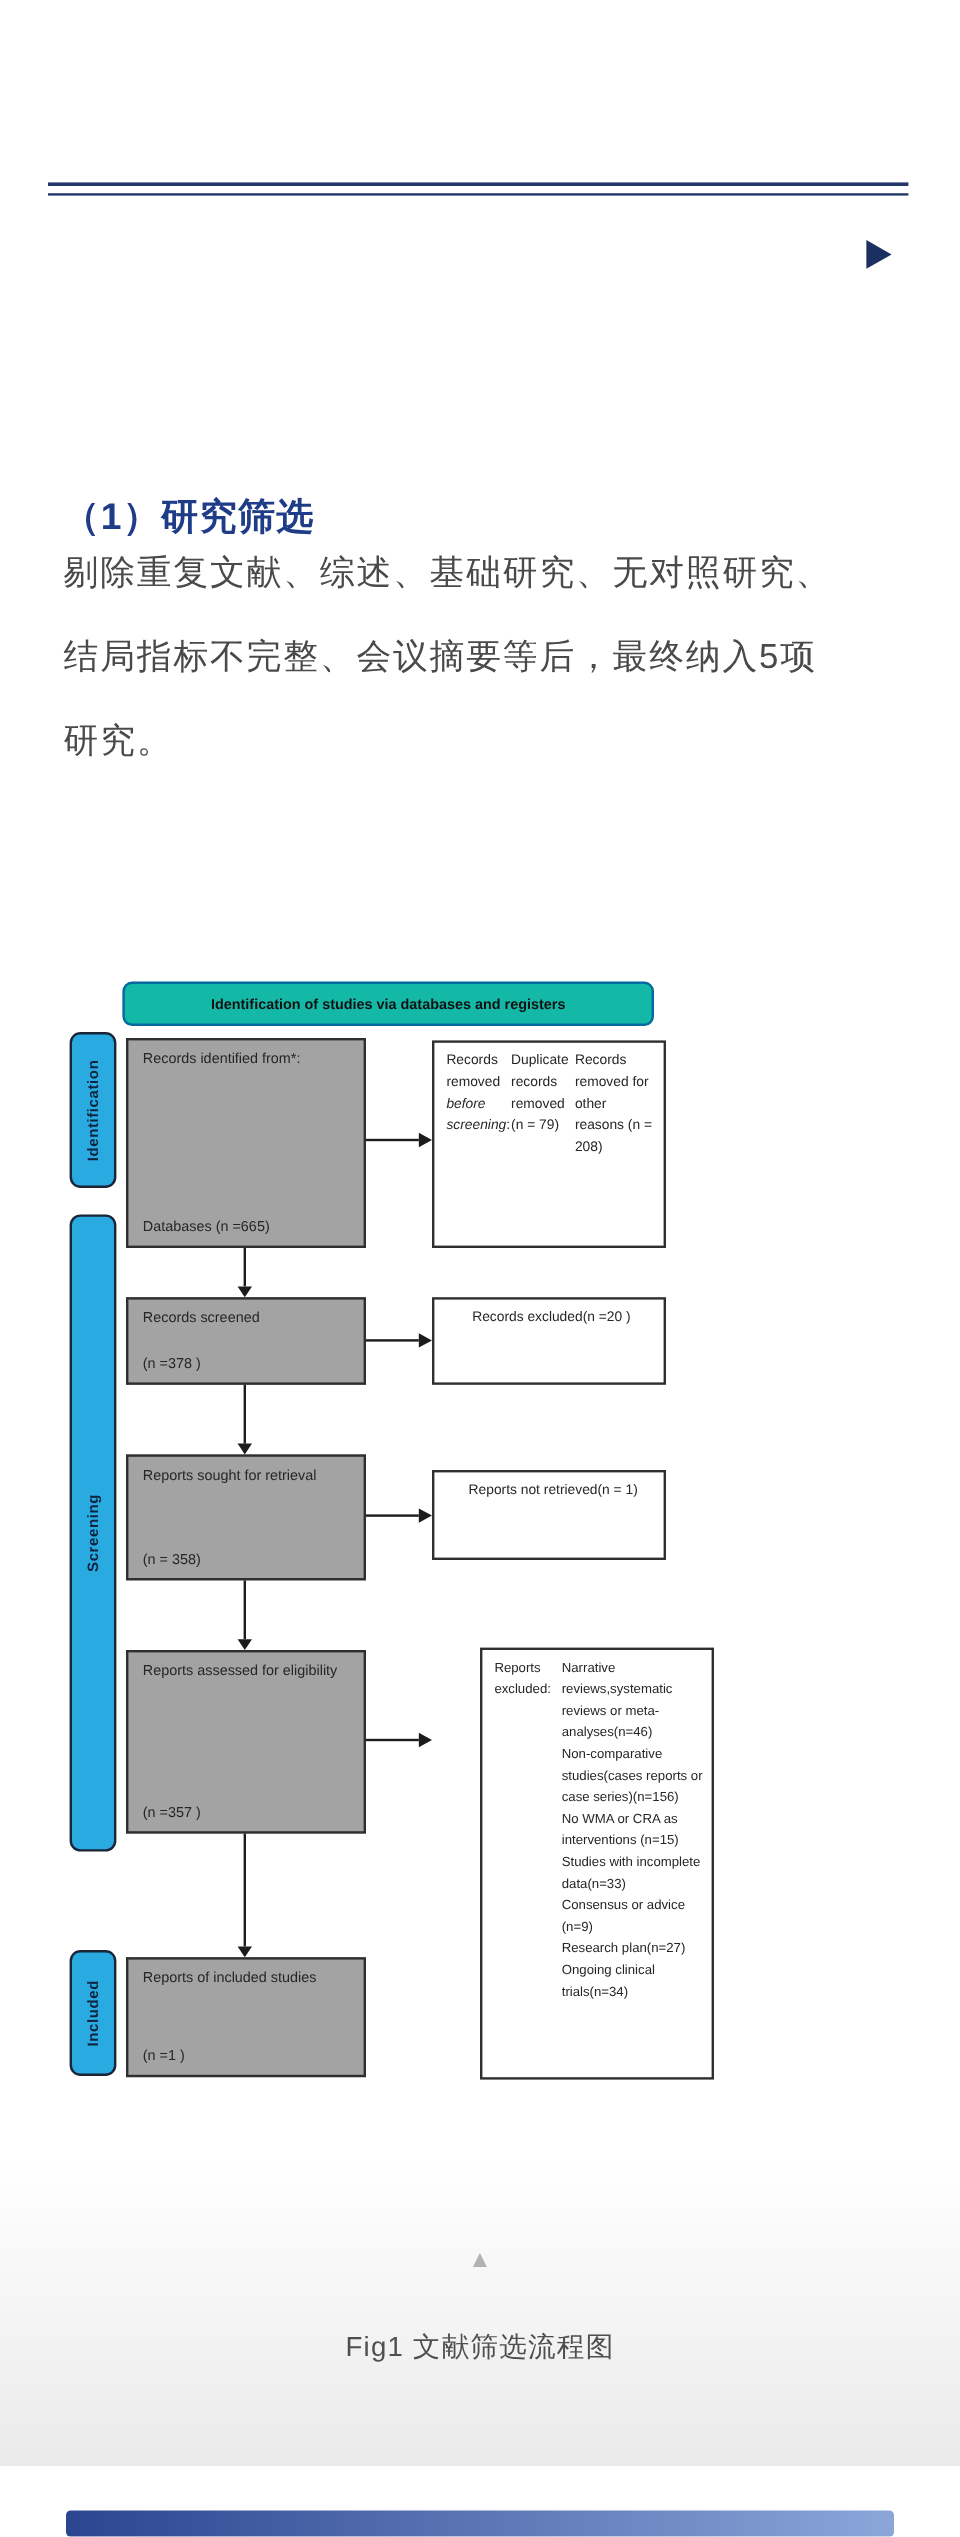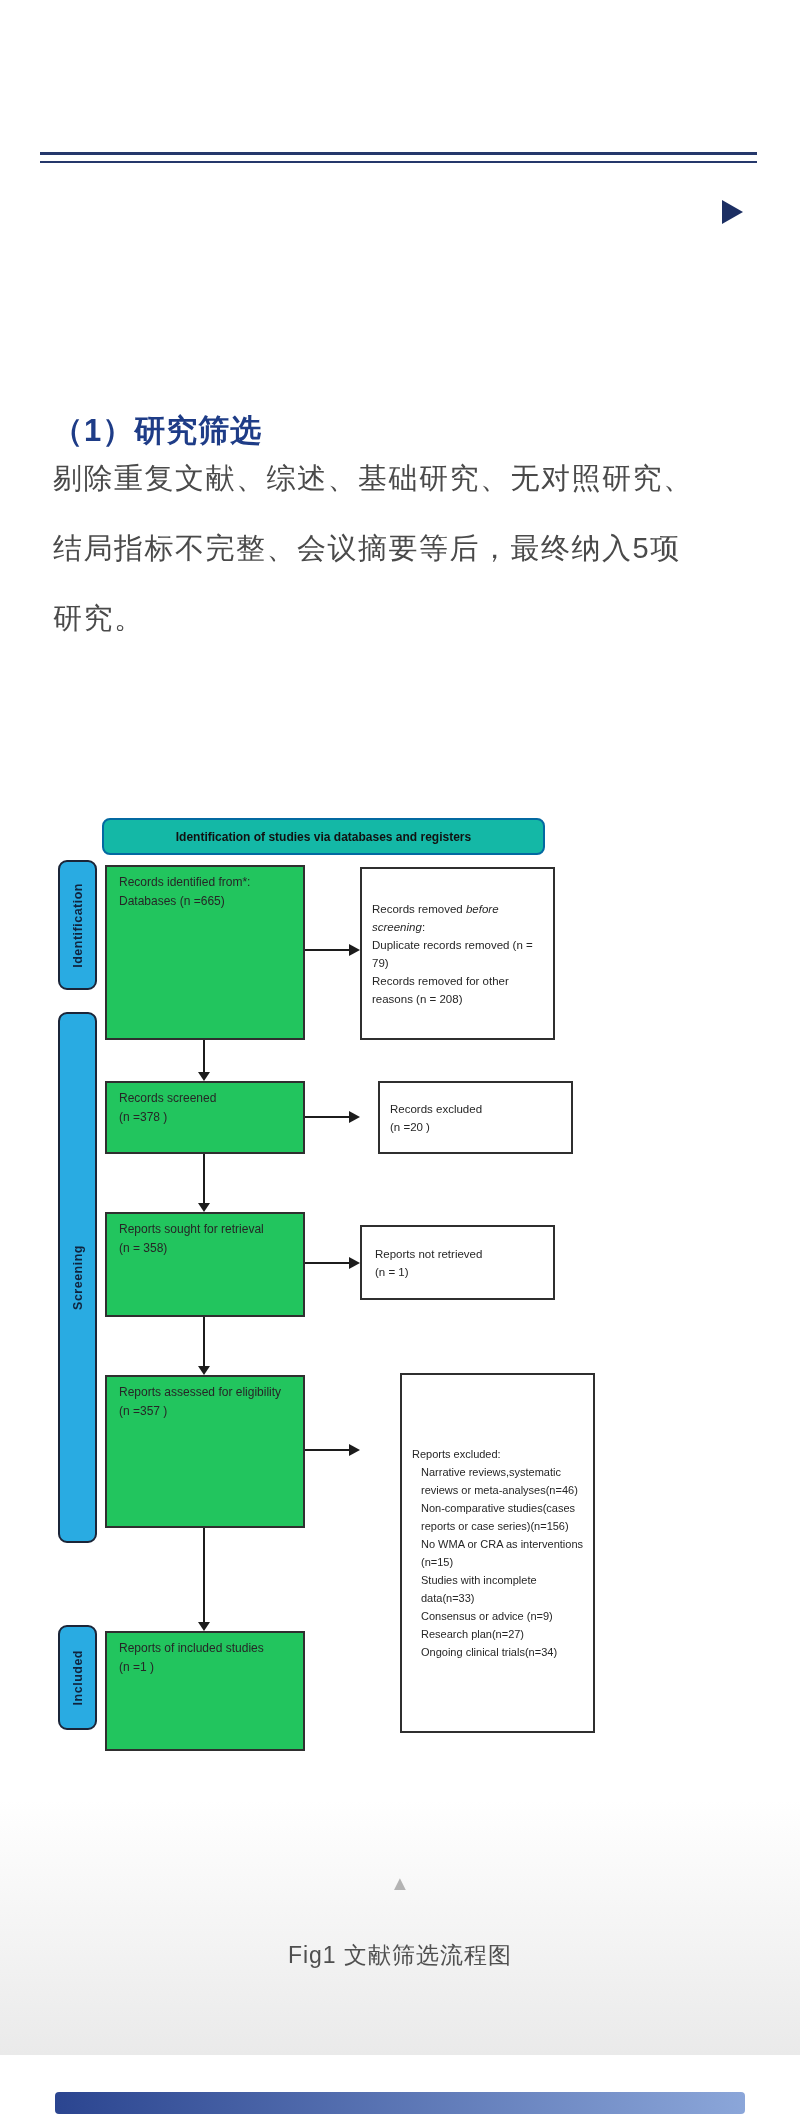--- a/index.html
+++ b/index.html
@@ -31,34 +31,34 @@
     display:flex;align-items:center;justify-content:center;
     font-size:12px;font-weight:bold;color:#111111;}
   .stage{position:absolute;left:13px;width:39px;background:#29abe2;border:2px solid #1b2538;
     border-radius:9px;box-sizing:border-box;display:flex;align-items:center;justify-content:center;}
   .stage span{writing-mode:vertical-rl;transform:rotate(180deg);
     font-size:12.5px;font-weight:bold;color:#10243e;letter-spacing:.5px;}
   .st-ident{top:50px;height:130px;}
   .st-screen{top:202px;height:531px;}
   .st-incl{top:815px;height:105px;}
 
-  .mbox{position:absolute;left:60px;width:200px;background:#22c55e;border:2px solid #2f2f2f;
-    box-sizing:border-box;display:flex;flex-direction:column;justify-content:flex-start;
+  .mbox{position:absolute;left:60px;width:200px;background:#a3a3a3;border:2px solid #2f2f2f;
+    box-sizing:border-box;display:flex;flex-direction:column;justify-content:space-between;
     padding:6px 8px 6px 12px;font-size:12px;color:#262626;line-height:19px;}
   .m1{top:55px;height:175px;}
   .m2{top:271px;height:73px;}
   .m3{top:402px;height:105px;}
   .m4{top:565px;height:153px;}
-  .m5{top:821px;height:120px;}
+  .m5{top:821px;height:100px;}
 
   .sbox{position:absolute;left:315px;width:195px;background:#ffffff;border:2px solid #2f2f2f;
-    box-sizing:border-box;display:flex;flex-direction:column;justify-content:center;
+    box-sizing:border-box;display:flex;flex-direction:row;justify-content:center;
     padding:6px 6px 6px 10px;font-size:11.5px;color:#262626;line-height:18px;}
   .s1{top:57px;height:173px;}
-  .s2{top:271px;height:73px;margin-left:18px;}
+  .s2{top:271px;height:73px;}
   .s3{top:415px;height:75px;padding-left:13px;}
   .s4{top:563px;height:360px;font-size:11px;line-height:18px;margin-left:40px;}
   .s4 .itemlist{padding-left:9px;}
   .ital{font-style:italic;}
 
   .harrow{position:absolute;height:2px;background:#1c1c1c;}
   .harrow::after{content:"";position:absolute;right:-11px;top:-5px;width:0;height:0;
     border-left:11px solid #1c1c1c;border-top:6px solid transparent;border-bottom:6px solid transparent;}
   .varrow{position:absolute;width:2px;background:#1c1c1c;}
   .varrow::after{content:"";position:absolute;left:-5px;bottom:-9px;width:0;height:0;

